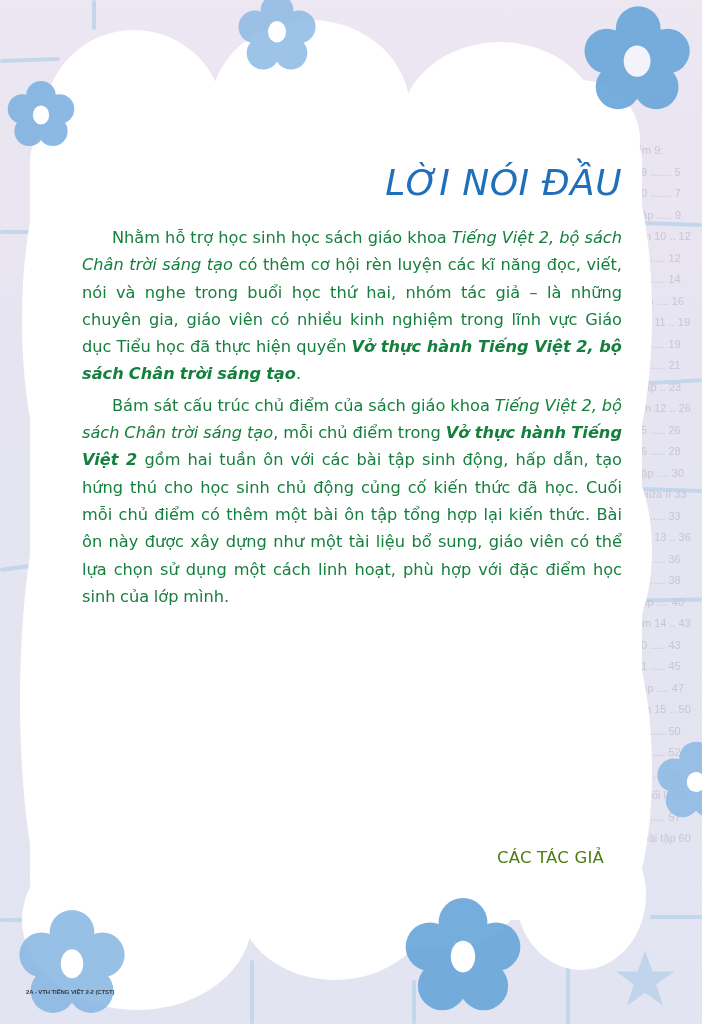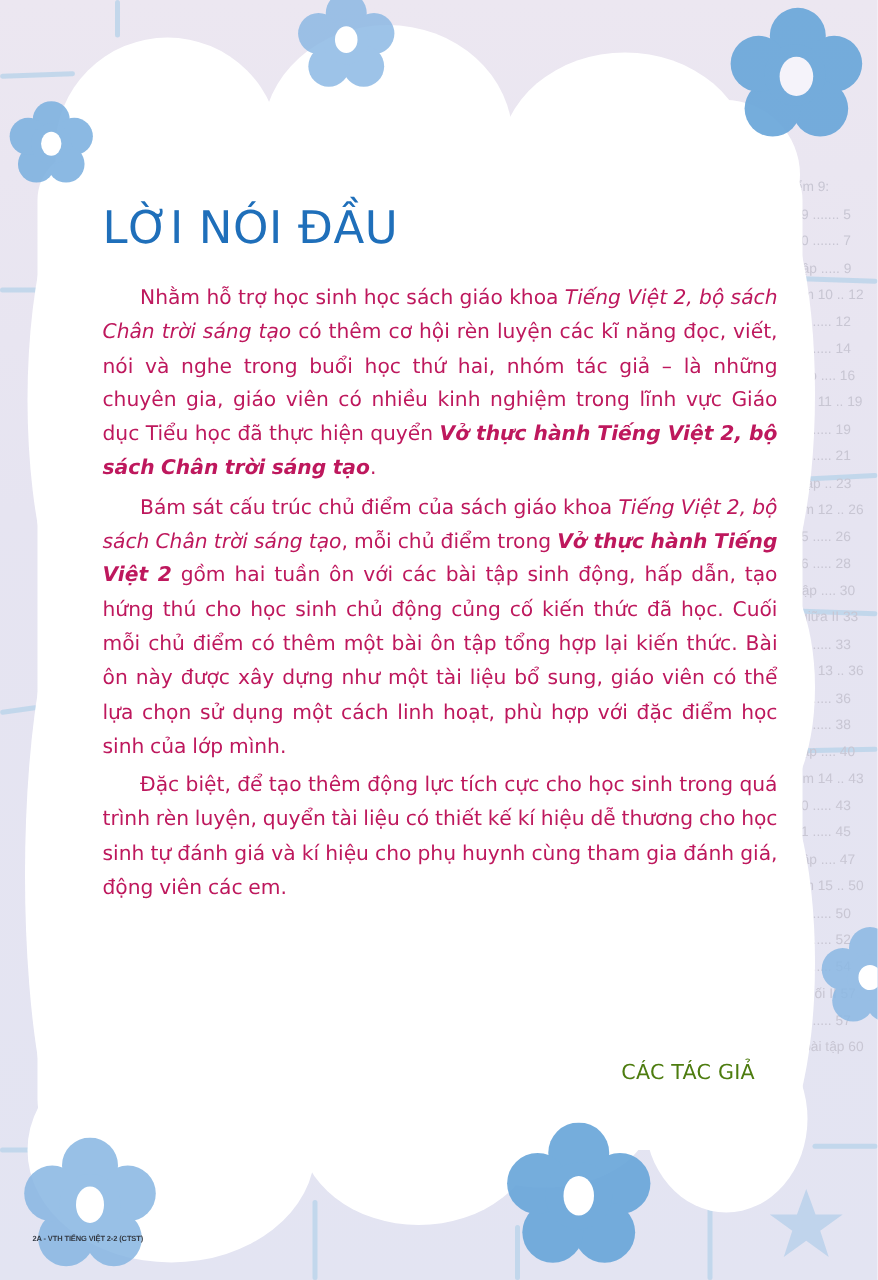--- a/index.html
+++ b/index.html
@@ -59,35 +59,36 @@
   }
   .flower svg { display: block; }
 
   .content {
     position: absolute;
     left: 82px;
     top: 150px;
     width: 540px;
   }
   .title {
-    text-align: left;
+    text-align: right;
     font-family: "DejaVu Sans", "Liberation Sans", sans-serif;
+    font-style: italic;
     font-weight: normal;
     font-size: 36px;
     color: #1f6fba;
     letter-spacing: 0.5px;
     margin: 10px 0 18px 0;
     height: 46px;
     line-height: 46px;
   }
   .para {
     font-family: "DejaVu Sans", "Liberation Sans", sans-serif;
     font-size: 16.2px;
     line-height: 27.3px;
-    color: #be185d;
+    color: #15803d;
     text-align: justify;
     text-indent: 30px;
     margin: 0 0 4px 0;
     word-spacing: -0.5px;
   }
   .para i { font-style: italic; }
   .para b { font-weight: bold; font-style: italic; }
 
   .signature {
     position: absolute;
@@ -237,19 +238,18 @@
     </svg>
 </div>
 
 <div class="content">
   <h1 class="title">LỜI NÓI ĐẦU</h1>
 
   <p class="para"><span>Nhằm hỗ trợ học sinh học sách giáo khoa </span><i>Tiếng Việt 2, bộ sách Chân trời sáng tạo</i><span> có thêm cơ hội rèn luyện các kĩ năng đọc, viết, nói và nghe trong buổi học thứ hai, nhóm tác giả – là những chuyên gia, giáo viên có nhiều kinh nghiệm trong lĩnh vực Giáo dục Tiểu học đã thực hiện quyển </span><b>Vở thực hành Tiếng Việt 2, bộ sách Chân trời sáng tạo</b><span>.</span></p>
 
   <p class="para"><span>Bám sát cấu trúc chủ điểm của sách giáo khoa </span><i>Tiếng Việt 2, bộ sách Chân trời sáng tạo</i><span>, mỗi chủ điểm trong </span><b>Vở thực hành Tiếng Việt 2</b><span> gồm hai tuần ôn với các bài tập sinh động, hấp dẫn, tạo hứng thú cho học sinh chủ động củng cố kiến thức đã học. Cuối mỗi chủ điểm có thêm một bài ôn tập tổng hợp lại kiến thức. Bài ôn này được xây dựng như một tài liệu bổ sung, giáo viên có thể lựa chọn sử dụng một cách linh hoạt, phù hợp với đặc điểm học sinh của lớp mình.</span></p>
 
-  <p class="para"><span>Đặc biệt, để tạo thêm động lực tích cực cho học sinh trong quá trình rèn luyện, quyển tài liệu có thiết kế kí hiệu dễ thương cho học sinh tự đánh giá và kí hiệu cho phụ huynh cùng tham gia đánh giá, động viên các em.</span></p>
 
 </div>
 
 <div class="signature">CÁC TÁC GIẢ</div>
 
 <div class="footer-code">2A - VTH TIẾNG VIỆT 2-2 (CTST)</div>
 
 </body></html>

